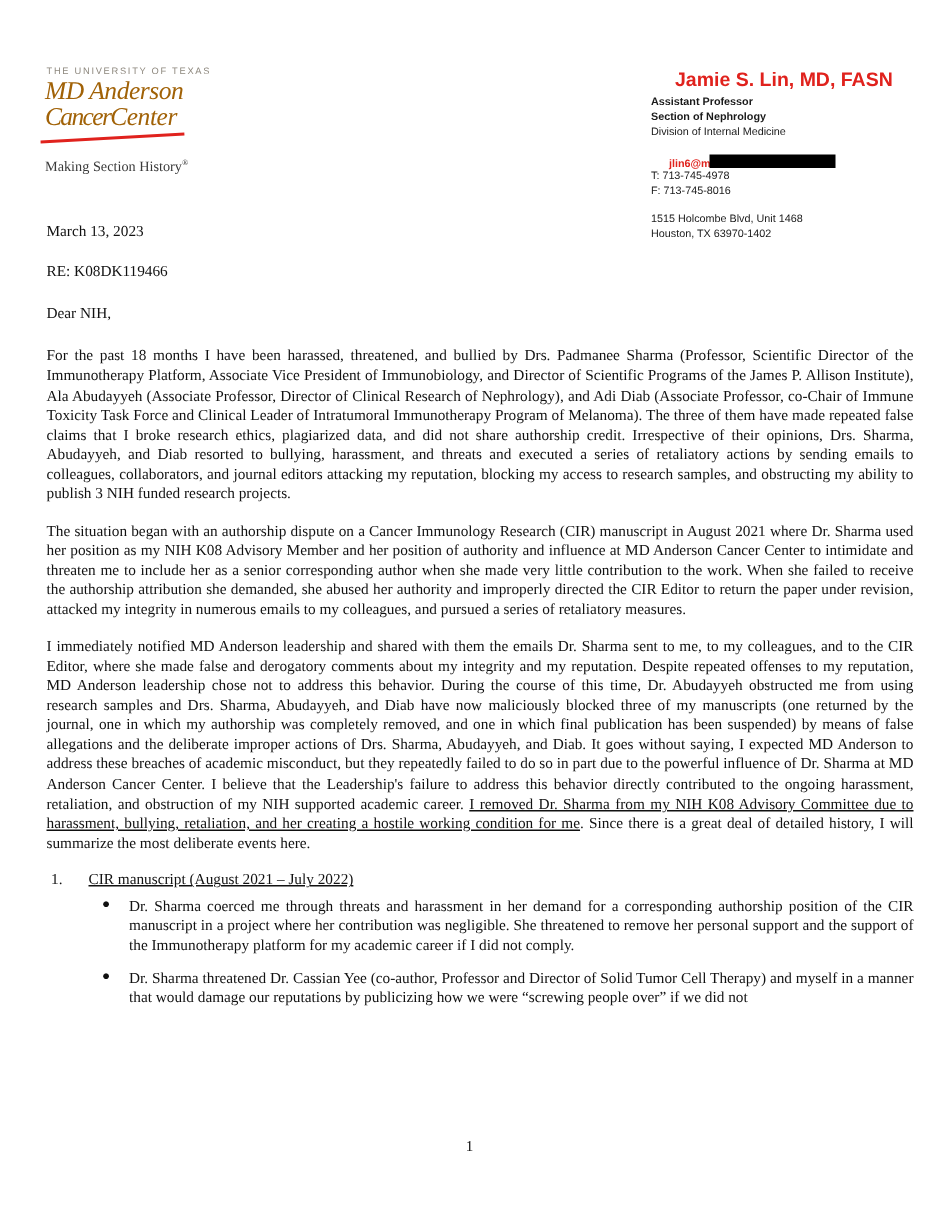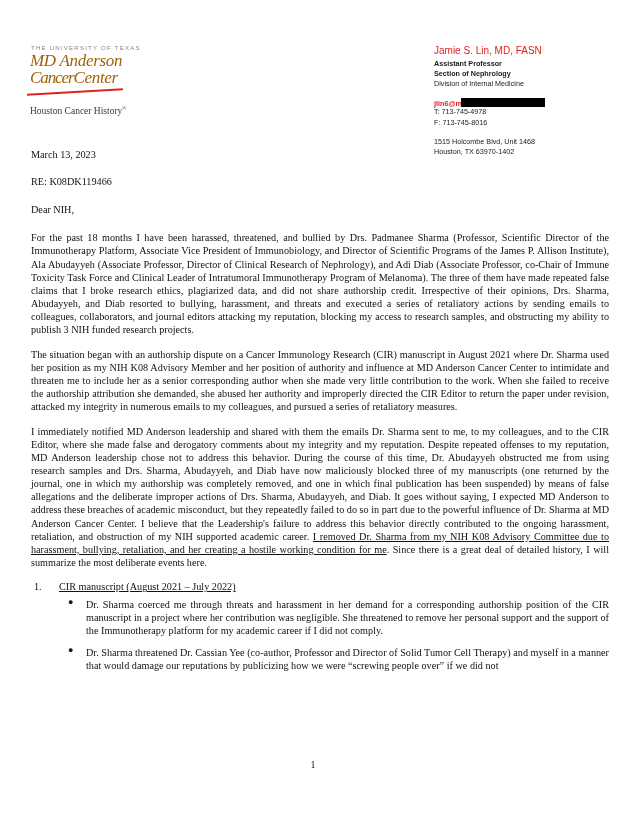--- a/index.html
+++ b/index.html
@@ -74,29 +74,31 @@
     top: 44px;
     left: 434px;
     width: 180px;
     font-family: "Liberation Sans", sans-serif;
     font-size: 7.2px;
     line-height: 1.42;
     color: #1a1a1a;
   }
   .contact .name {
     color: #e0221d;
-    font-weight: normal;
-    font-size: 10px;
+    font-weight: bold;
+    font-size: 13px;
     margin-bottom: 0.5px;
+    margin-left: 16px;
   }
   .contact .strong { font-weight: bold; }
   .contact .email-row {
     margin-top: 9px;
     position: relative;
     height: 9px;
+    margin-left: 12px;
   }
   .contact .email-visible {
     color: #e0221d;
     font-weight: bold;
     font-size: 7.2px;
   }
   .redaction {
     display: inline-block;
     background: #000000;
     width: 84px;
@@ -182,21 +184,21 @@
 
 <div class="page">
 
   <div class="letterhead">
     <div class="univ-line">THE UNIVERSITY OF TEXAS</div>
     <div class="logo-wrap">
       <div class="logo-line">MD Anderson</div>
       <div class="logo-line"><span class="tight">Cancer</span><span>Center</span></div>
       <div class="strike"></div>
     </div>
-    <div class="tagline"><span>Houston Cancer History</span><sup>®</sup></div>
+    <div class="tagline"><span>Making Section History</span><sup>®</sup></div>
   </div>
 
   <div class="contact">
     <div class="name">Jamie S. Lin, MD, FASN</div>
     <div class="strong">Assistant Professor</div>
     <div class="strong">Section of Nephrology</div>
     <div>Division of Internal Medicine</div>
     <div class="email-row"><span class="email-visible">jlin6@m</span><span class="redaction"></span></div>
     <div>T: 713-745-4978</div>
     <div>F: 713-745-8016</div>

